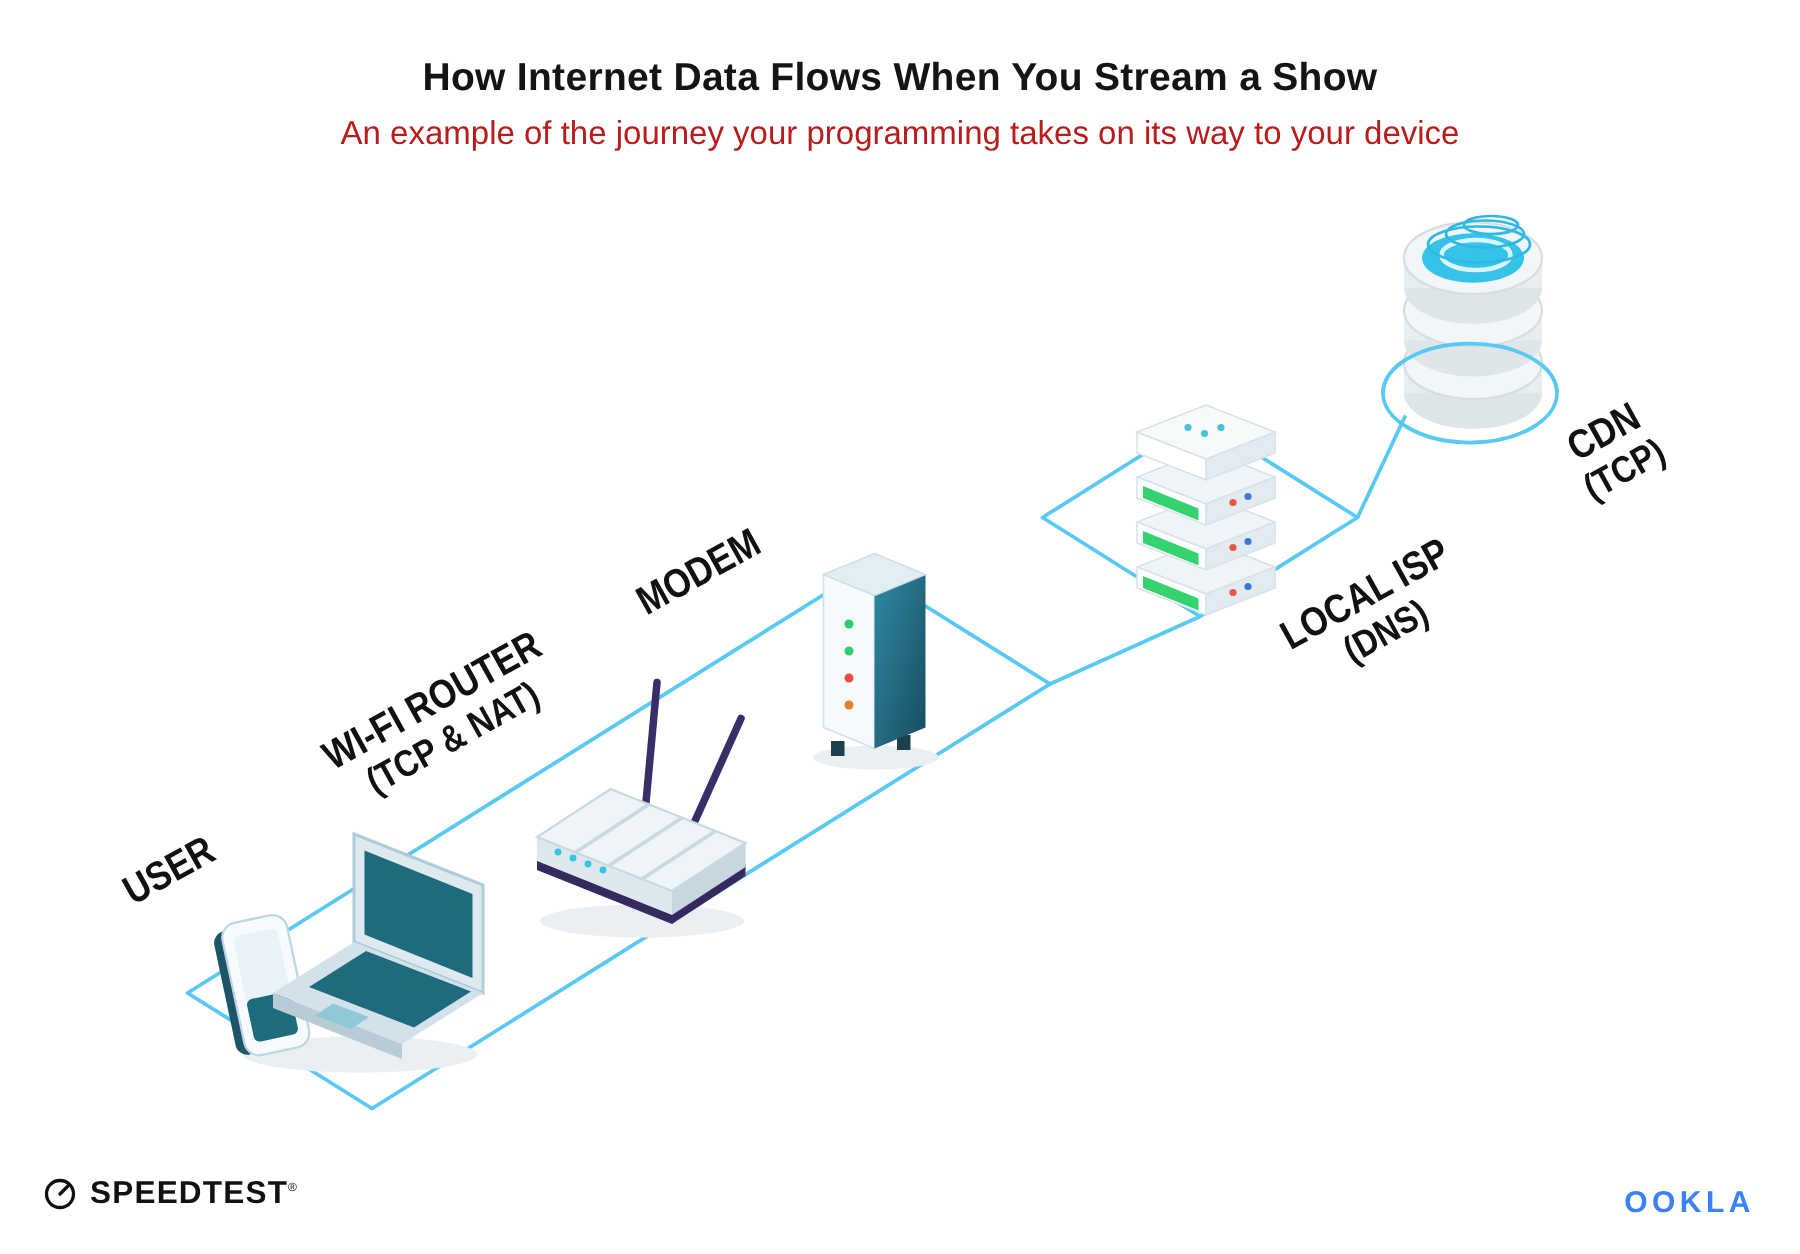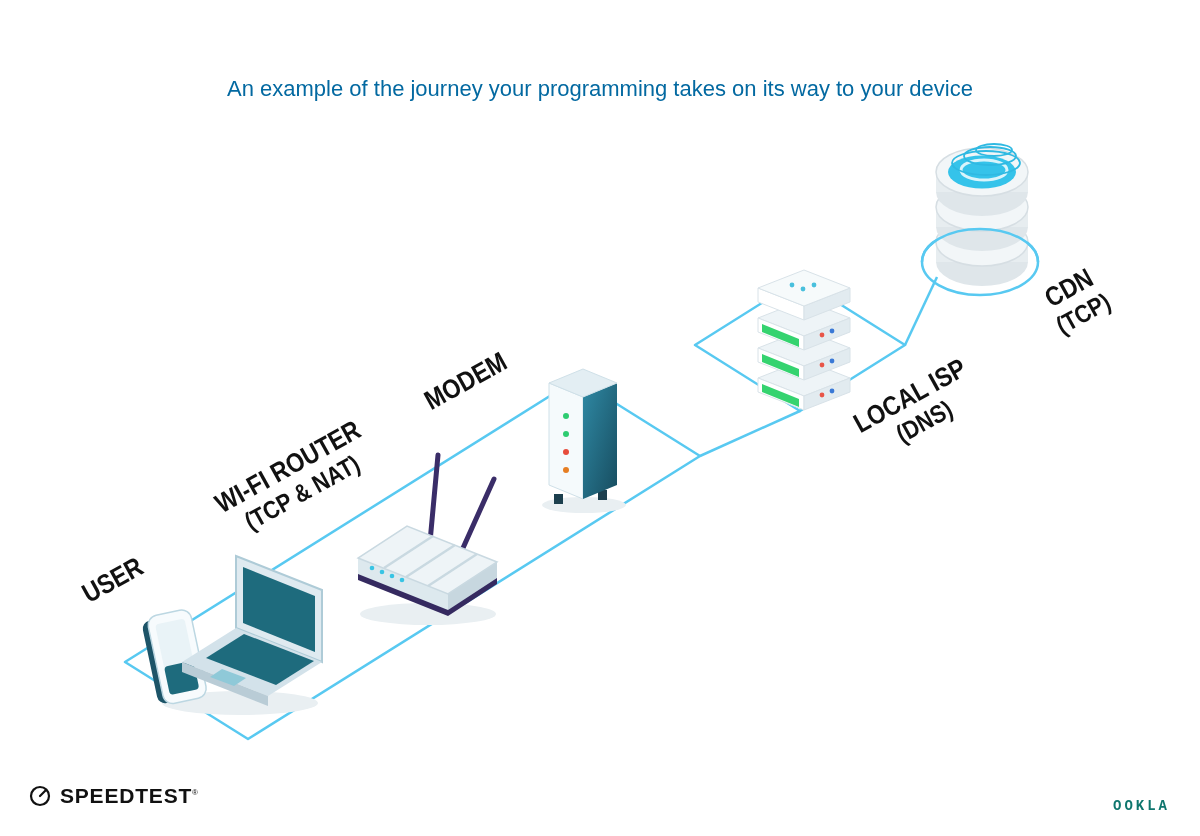--- a/index.html
+++ b/index.html
@@ -2,37 +2,38 @@
 <html><head>
 <meta charset="utf-8">
 <style>
   html,body{margin:0;padding:0;background:#ffffff;}
   body{width:1200px;height:836px;position:relative;overflow:hidden;
        font-family:"Liberation Sans", sans-serif;}
   .page{position:absolute;inset:0;}
   .title{position:absolute;top:36px;left:0;width:1200px;text-align:center;
          font-size:26px;font-weight:700;color:#141414;letter-spacing:.2px;}
   .subtitle{position:absolute;top:76px;left:0;width:1200px;text-align:center;
-         font-size:22px;font-weight:400;color:#0369a1;}
+         font-size:22px;font-weight:400;color:#b91c1c;}
   .stage{position:absolute;left:0;top:0;}
   .node-label{position:absolute;font-weight:700;color:#111;text-align:center;
          font-size:27px;line-height:1.1;white-space:nowrap;
          transform:rotate(-29deg) scaleX(.86);}
   .node-label .sub{font-size:25px;}
   .footer-left{position:absolute;left:28px;bottom:28px;display:flex;align-items:center;gap:8px;}
   .footer-left .word{font-size:21px;font-weight:800;color:#111;letter-spacing:.8px;}
   .footer-left sup{font-size:8px;font-weight:400;}
-  .footer-right{position:absolute;right:30px;bottom:22px;font-size:14px;font-weight:600;
-         color:#0f766e;letter-spacing:3px;font-family:Liberation Mono, monospace;}
+  .footer-right{position:absolute;right:30px;bottom:22px;font-size:20px;font-weight:600;
+         color:#3b82f6;letter-spacing:3px;}
 </style>
 </head>
 <body>
 
 <div class="page">
 
+  <div class="title">How Internet Data Flows When You Stream a Show</div>
   <div class="subtitle">An example of the journey your programming takes on its way to your device</div>
 
   <svg class="stage" width="1200" height="836" viewBox="0 0 1200 836">
     <defs>
       <linearGradient id="modemGrad" x1="0" y1="0" x2="1" y2="1">
         <stop offset="0" stop-color="#2f89a4"></stop>
         <stop offset="1" stop-color="#174c5f"></stop>
       </linearGradient>
     </defs>
 

